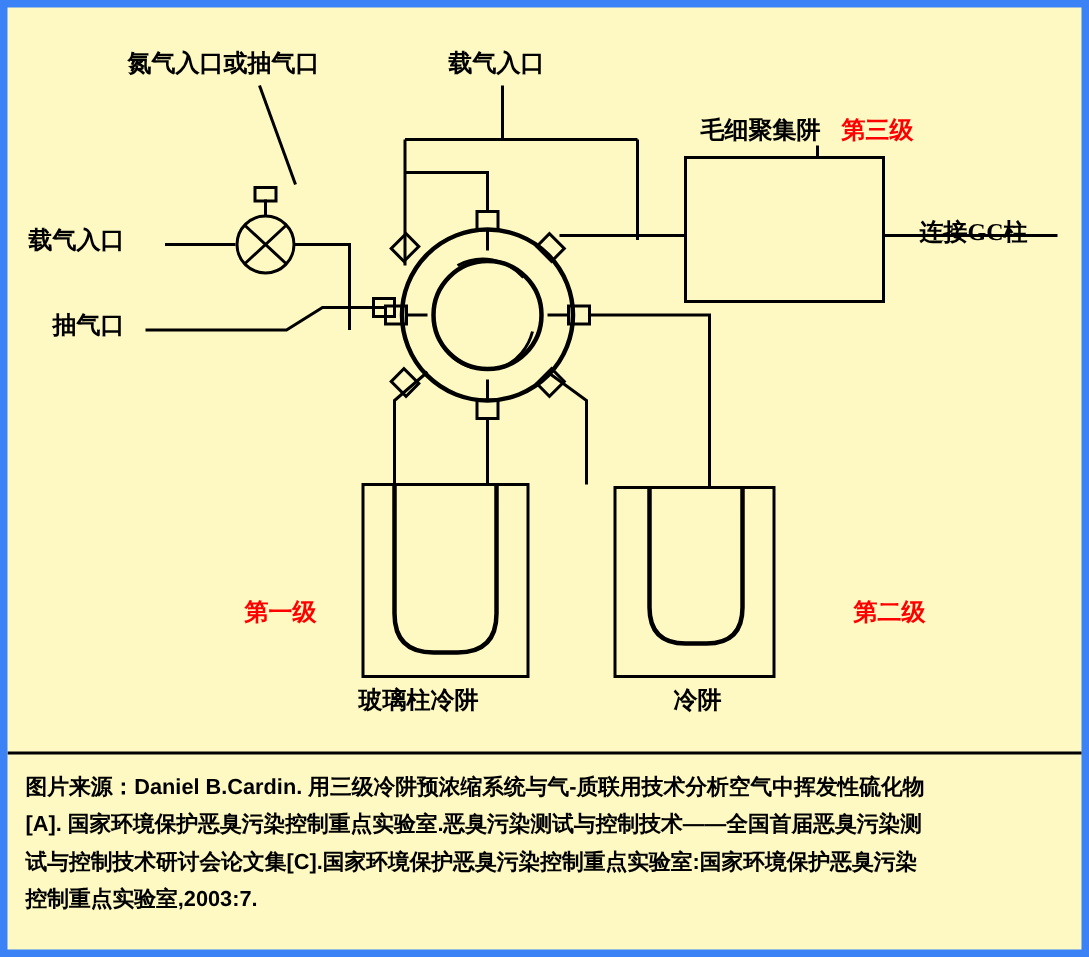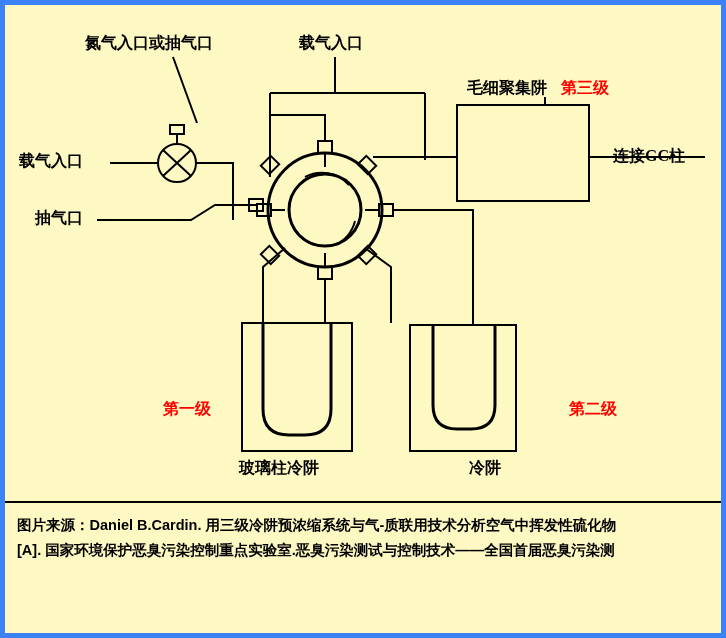--- a/index.html
+++ b/index.html
@@ -145,21 +145,23 @@
     <div class="lbl" style="left:80px; top:30px;">氮气入口或抽气口</div>
     <div class="lbl" style="left:294px; top:30px;">载气入口</div>
     <div class="lbl" style="left:462px; top:75px;text-align:center;">毛细聚集阱</div>
     <div class="lbl red" style="left:556px; top:75px;">第三级</div>
     <div class="lbl" style="left:14px; top:148px;">载气入口</div>
     <div class="lbl" style="left:608px; top:143px;font-family:Liberation Serif, serif;">连接GC柱</div>
     <div class="lbl" style="left:30px; top:205px;font-family:Liberation Serif, serif;">抽气口</div>
     <div class="lbl red" style="left:158px; top:396px;font-family:Liberation Serif, serif;">第一级</div>
     <div class="lbl red" style="left:564px; top:396px;">第二级</div>
     <div class="lbl" style="left:234px; top:455px;">玻璃柱冷阱</div>
-    <div class="lbl" style="left:444px; top:455px;margin-left:20px;">冷阱</div>
+    <div class="lbl" style="left:444px; top:455px;">冷阱</div>
   </div>
 
   <div class="caption-box">
     <div class="caption-text">图片来源：Daniel B.Cardin. 用三级冷阱预浓缩系统与气-质联用技术分析空气中挥发性硫化物</div>
     <div class="caption-text">[A]. 国家环境保护恶臭污染控制重点实验室.恶臭污染测试与控制技术——全国首届恶臭污染测</div>
+    <div class="caption-text">试与控制技术研讨会论文集[C].国家环境保护恶臭污染控制重点实验室:国家环境保护恶臭污染</div>
+    <div class="caption-text">控制重点实验室,2003:7.</div>
   </div>
 
 </div>
 
 </body></html>

